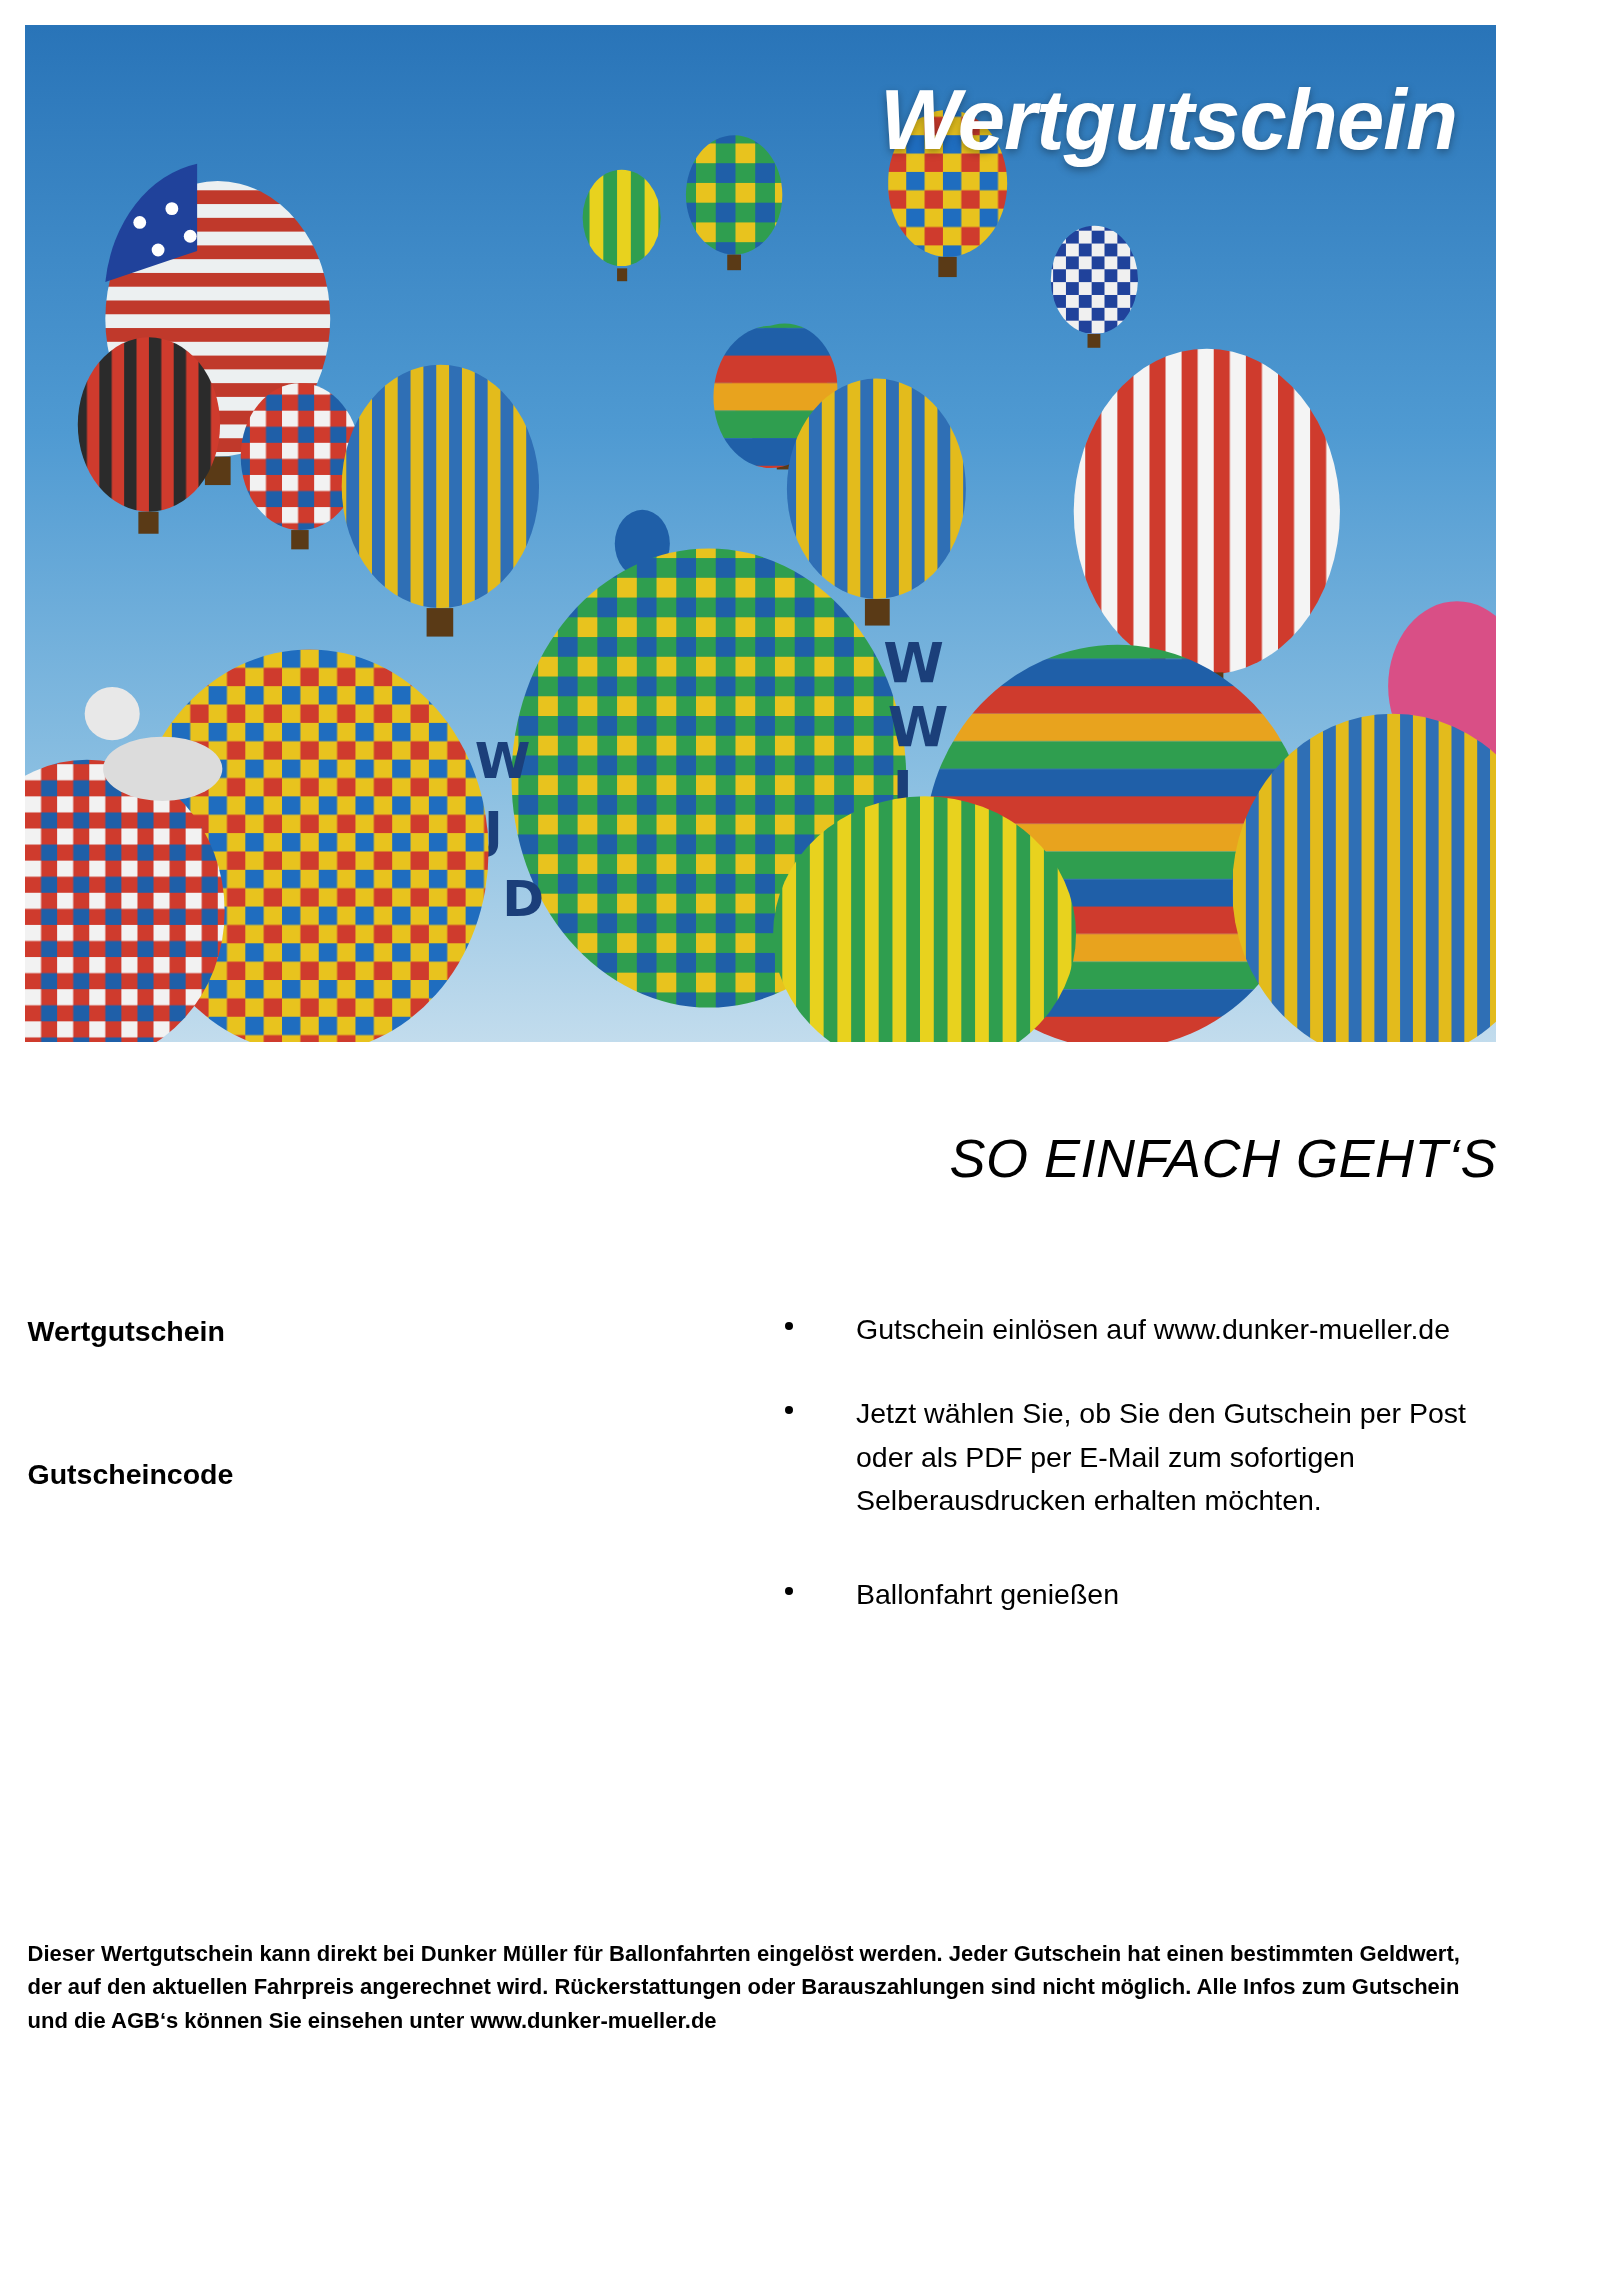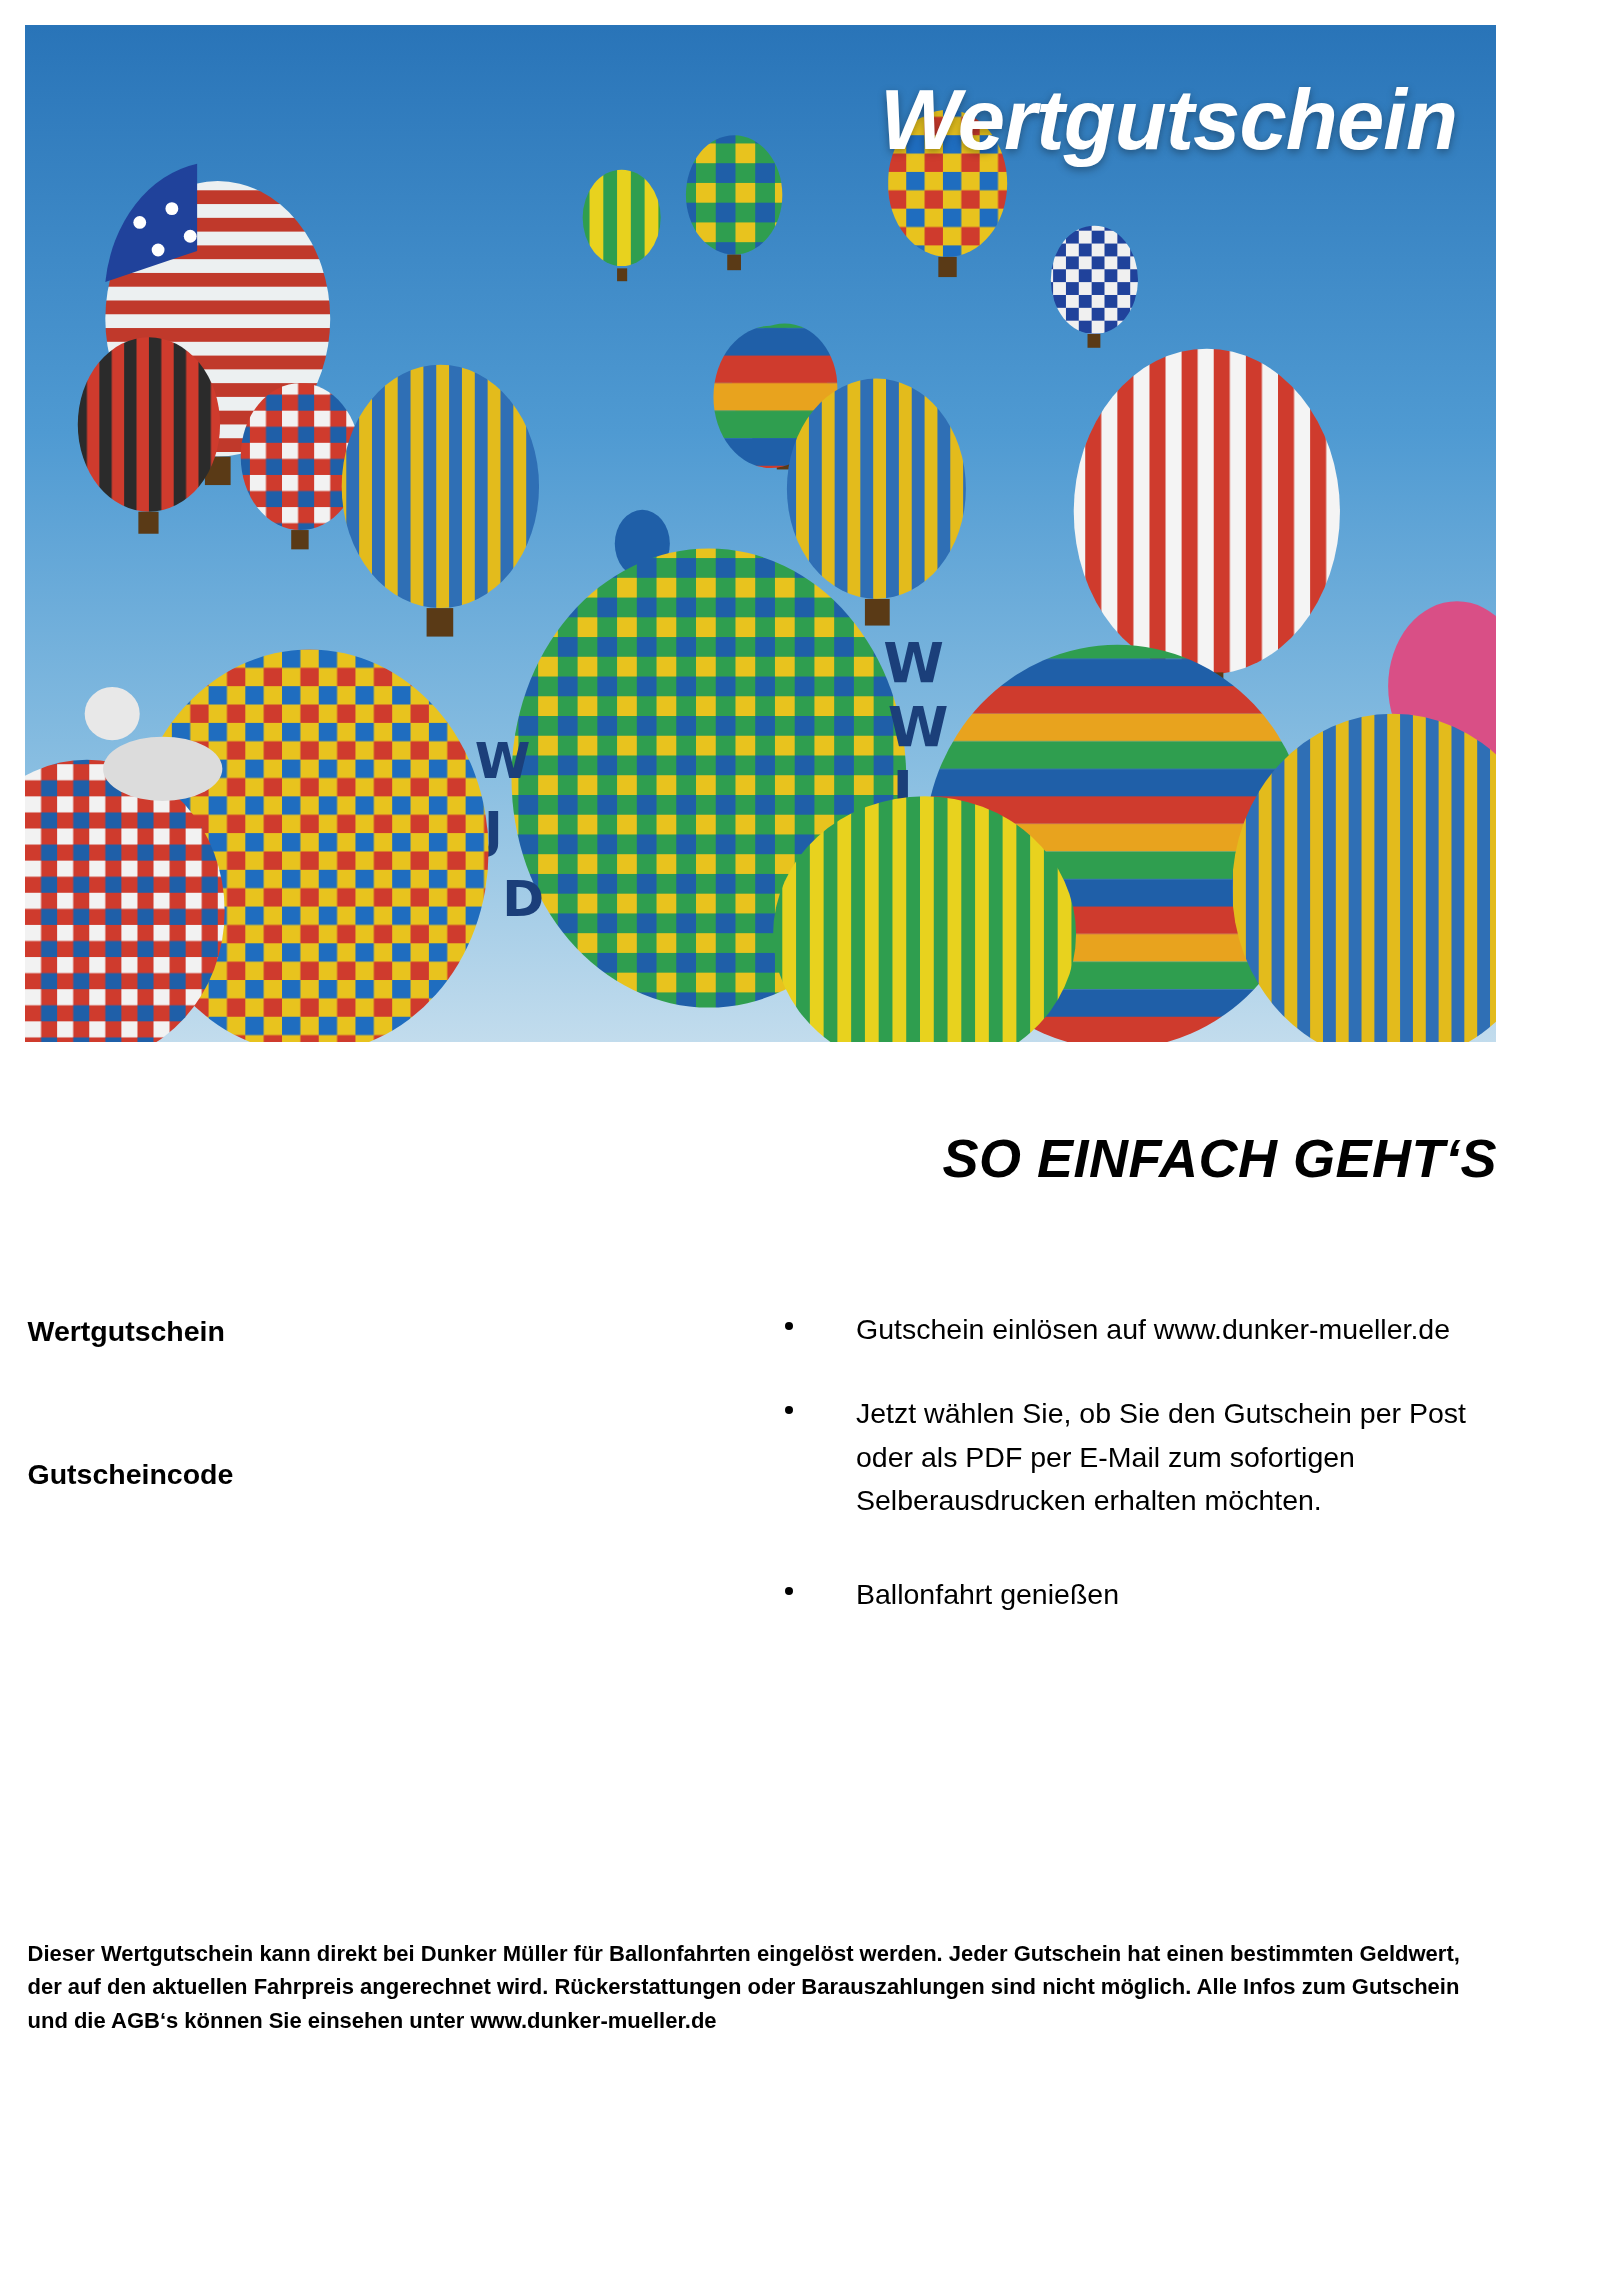--- a/index.html
+++ b/index.html
@@ -48,21 +48,21 @@
 
   
   .headline {
     position: absolute;
     left: 0;
     top: 1127px;
     width: 1497px;
     text-align: right;
     font-family: "Liberation Sans", sans-serif;
     font-style: italic;
-    font-weight: bold;
+    font-weight: normal;
     font-size: 54px;
     letter-spacing: 0.5px;
     color: #000000;
   }
 
   
   .labels {
     position: absolute;
     left: 27.5px;
     top: 1315px;

